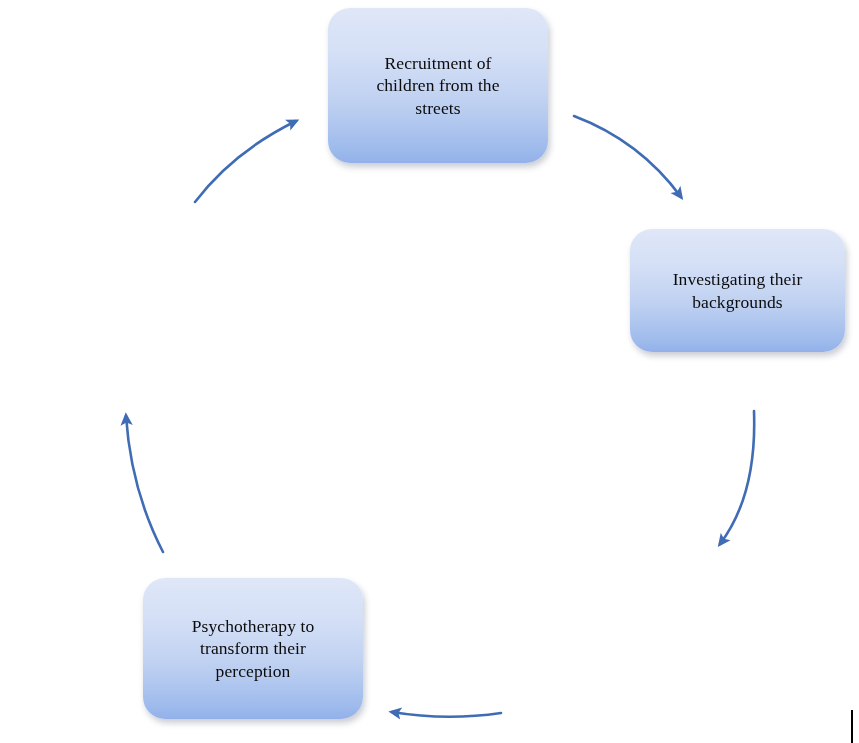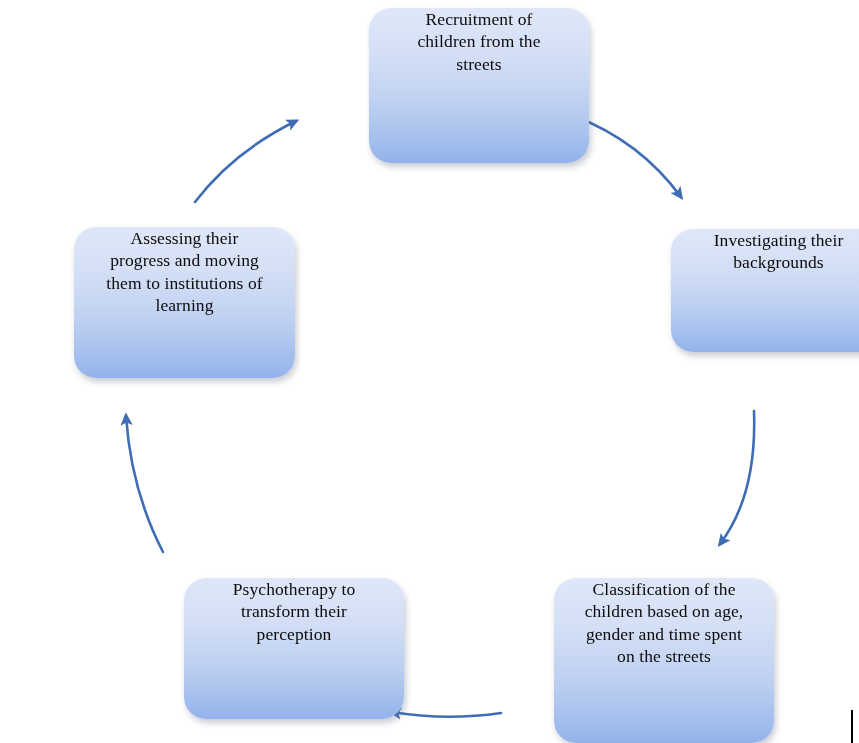--- a/index.html
+++ b/index.html
@@ -32,24 +32,23 @@
     pointer-events: none;
   }
 
   .node-box {
     position: absolute;
     box-sizing: border-box;
     border-radius: 22px;
     background: linear-gradient(180deg, #dfe7f8 0%, #d5e0f6 28%, #bed0f1 62%, #9dbaec 92%, #93b0ea 100%);
     box-shadow: 2px 4px 6px rgba(90, 100, 120, 0.33);
     display: flex;
-    align-items: flex-start;
+    align-items: center;
     justify-content: center;
     text-align: center;
-    margin-left: 41px;
   }
 
   .node-label {
     display: block;
     color: #0b0b0b;
     font-size: 17.5px;
     line-height: 1.28;
     letter-spacing: 0.1px;
     padding: 0 12px;
     white-space: pre-line;
@@ -98,35 +97,23 @@
     <span class="node-label">Recruitment of
 children from the
 streets</span>
   </div>
 
   <div class="node-box" id="node-investigating">
     <span class="node-label">Investigating their
 backgrounds</span>
   </div>
 
-  <div class="node-box" id="node-classification">
-    <span class="node-label">Classification of the
-children based on age,
-gender and time spent
-on the streets</span>
-  </div>
 
   <div class="node-box" id="node-psychotherapy">
     <span class="node-label">Psychotherapy to
 transform their
 perception</span>
   </div>
 
-  <div class="node-box" id="node-assessing">
-    <span class="node-label">Assessing their
-progress and moving
-them to institutions of
-learning</span>
-  </div>
 
   <div id="page-edge-artifact"></div>
 
 </div>
 
 </body></html>

